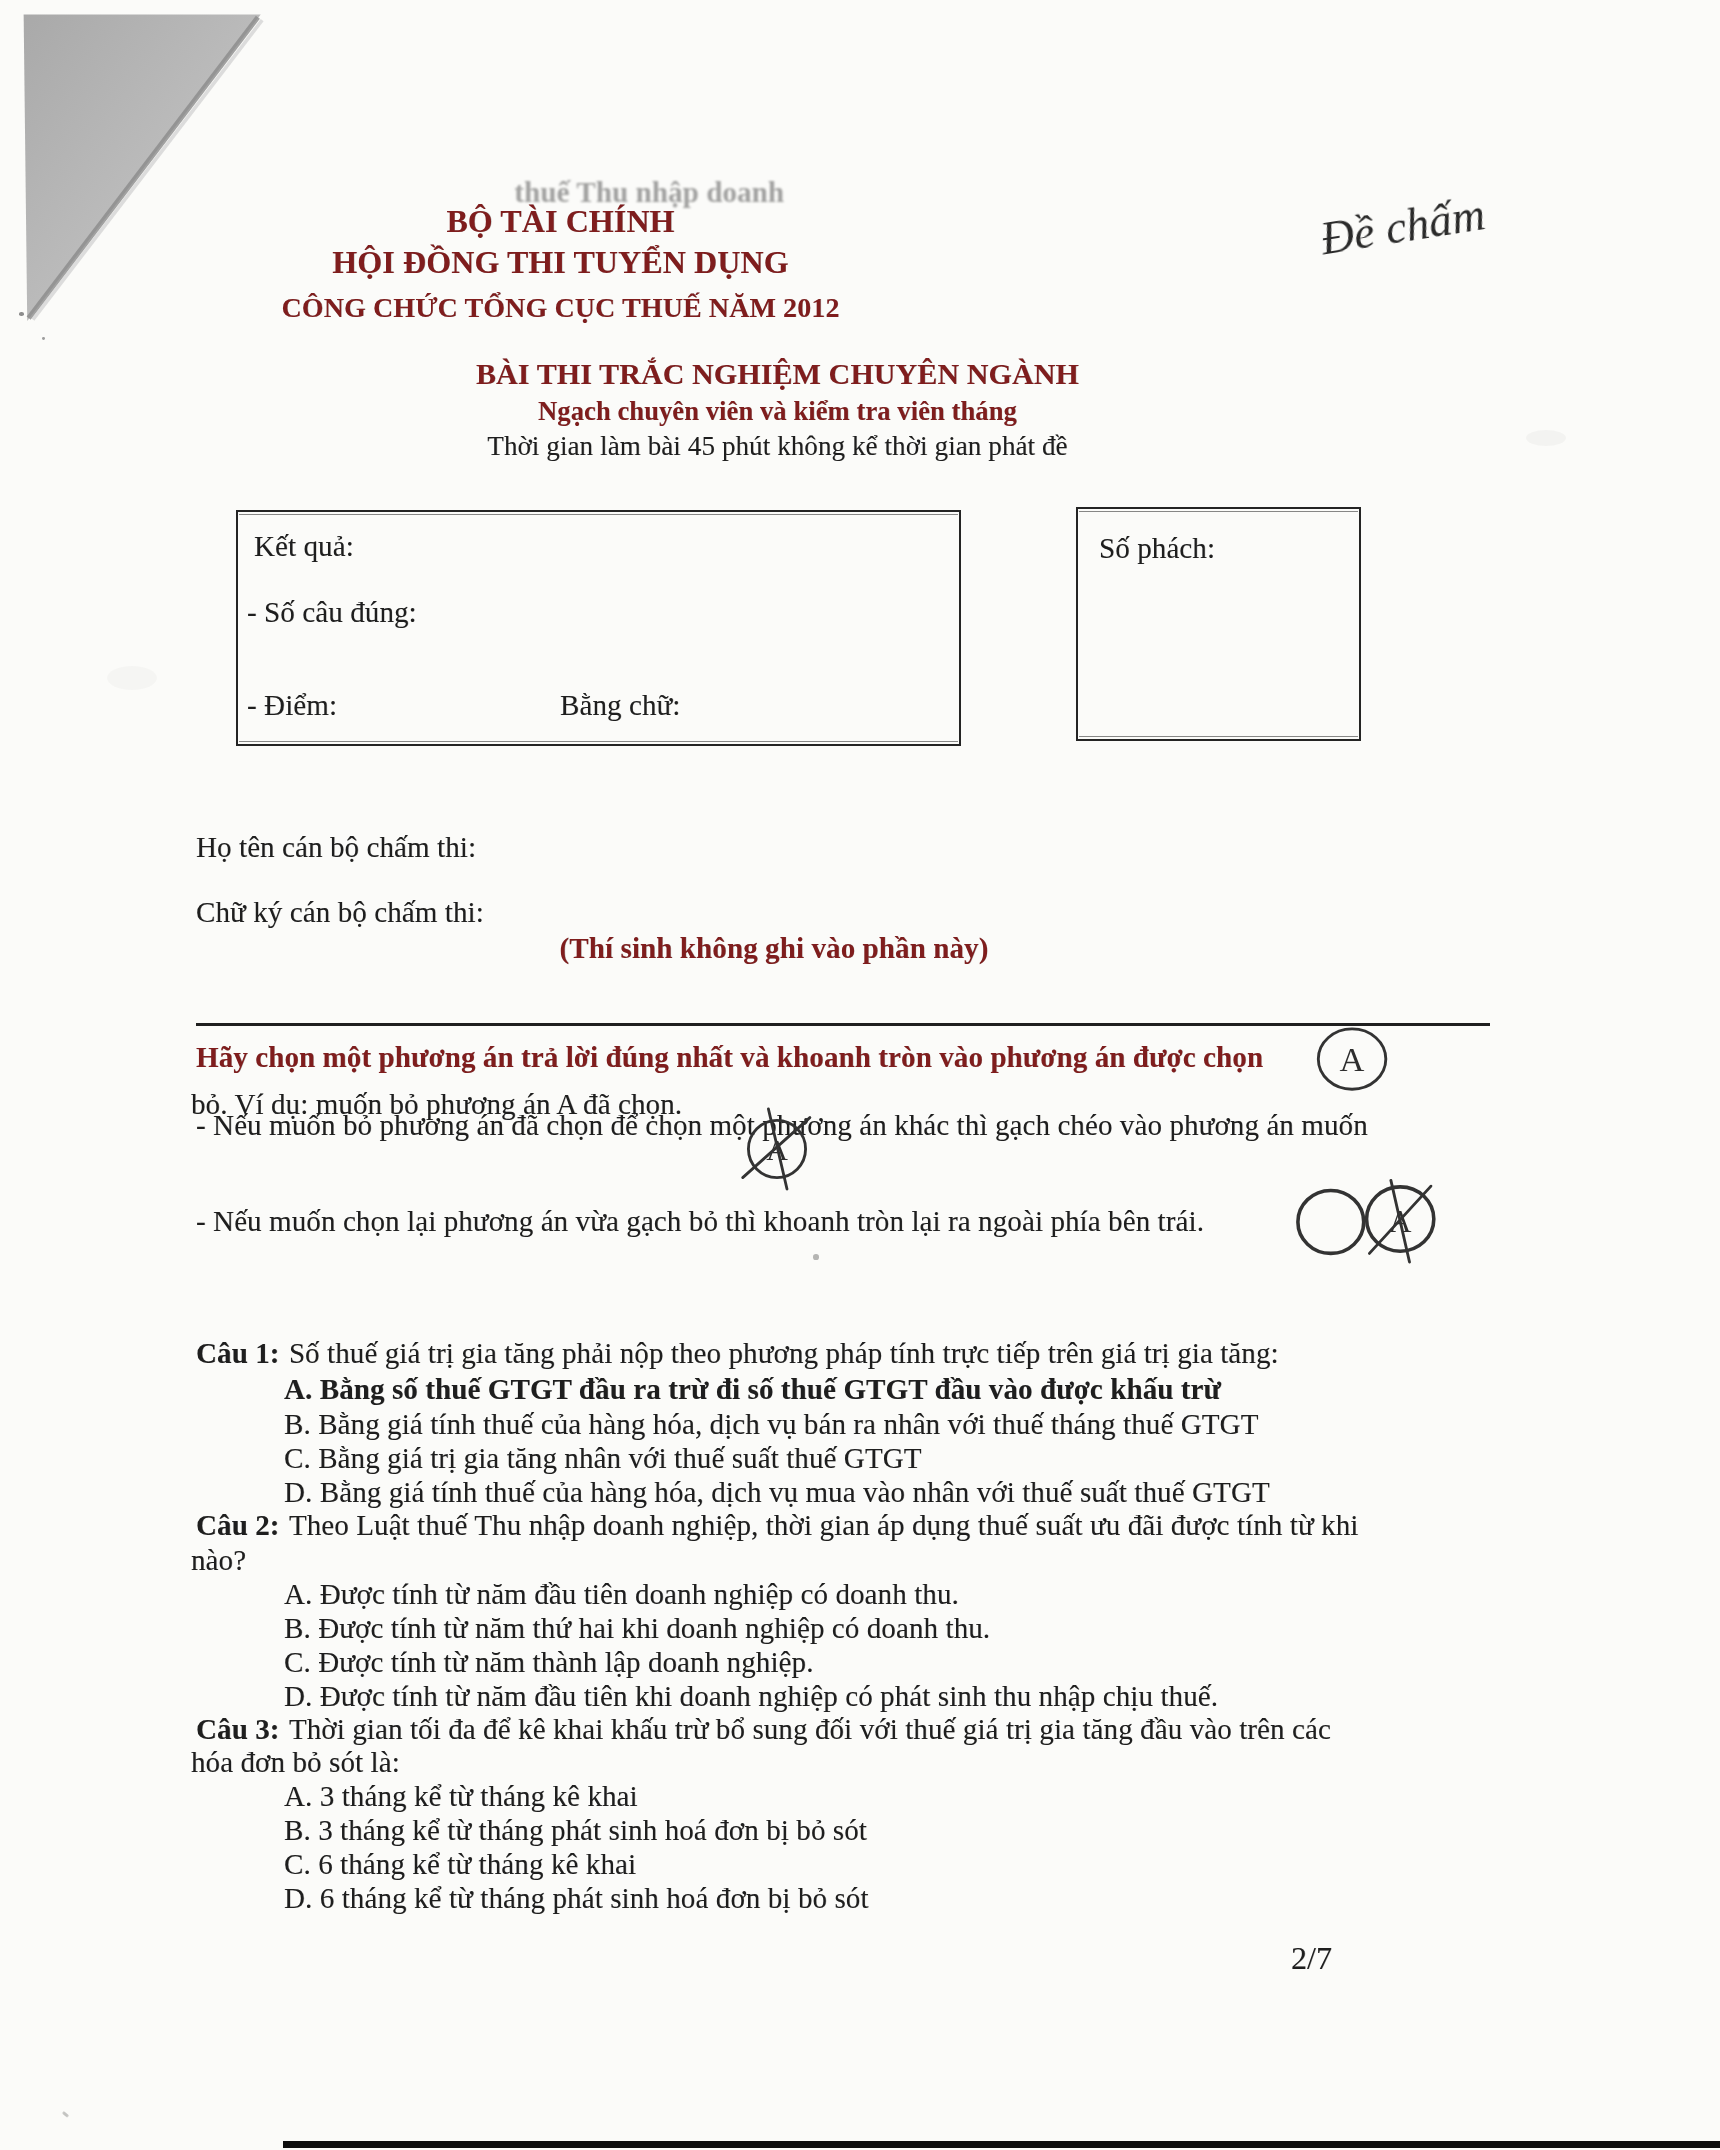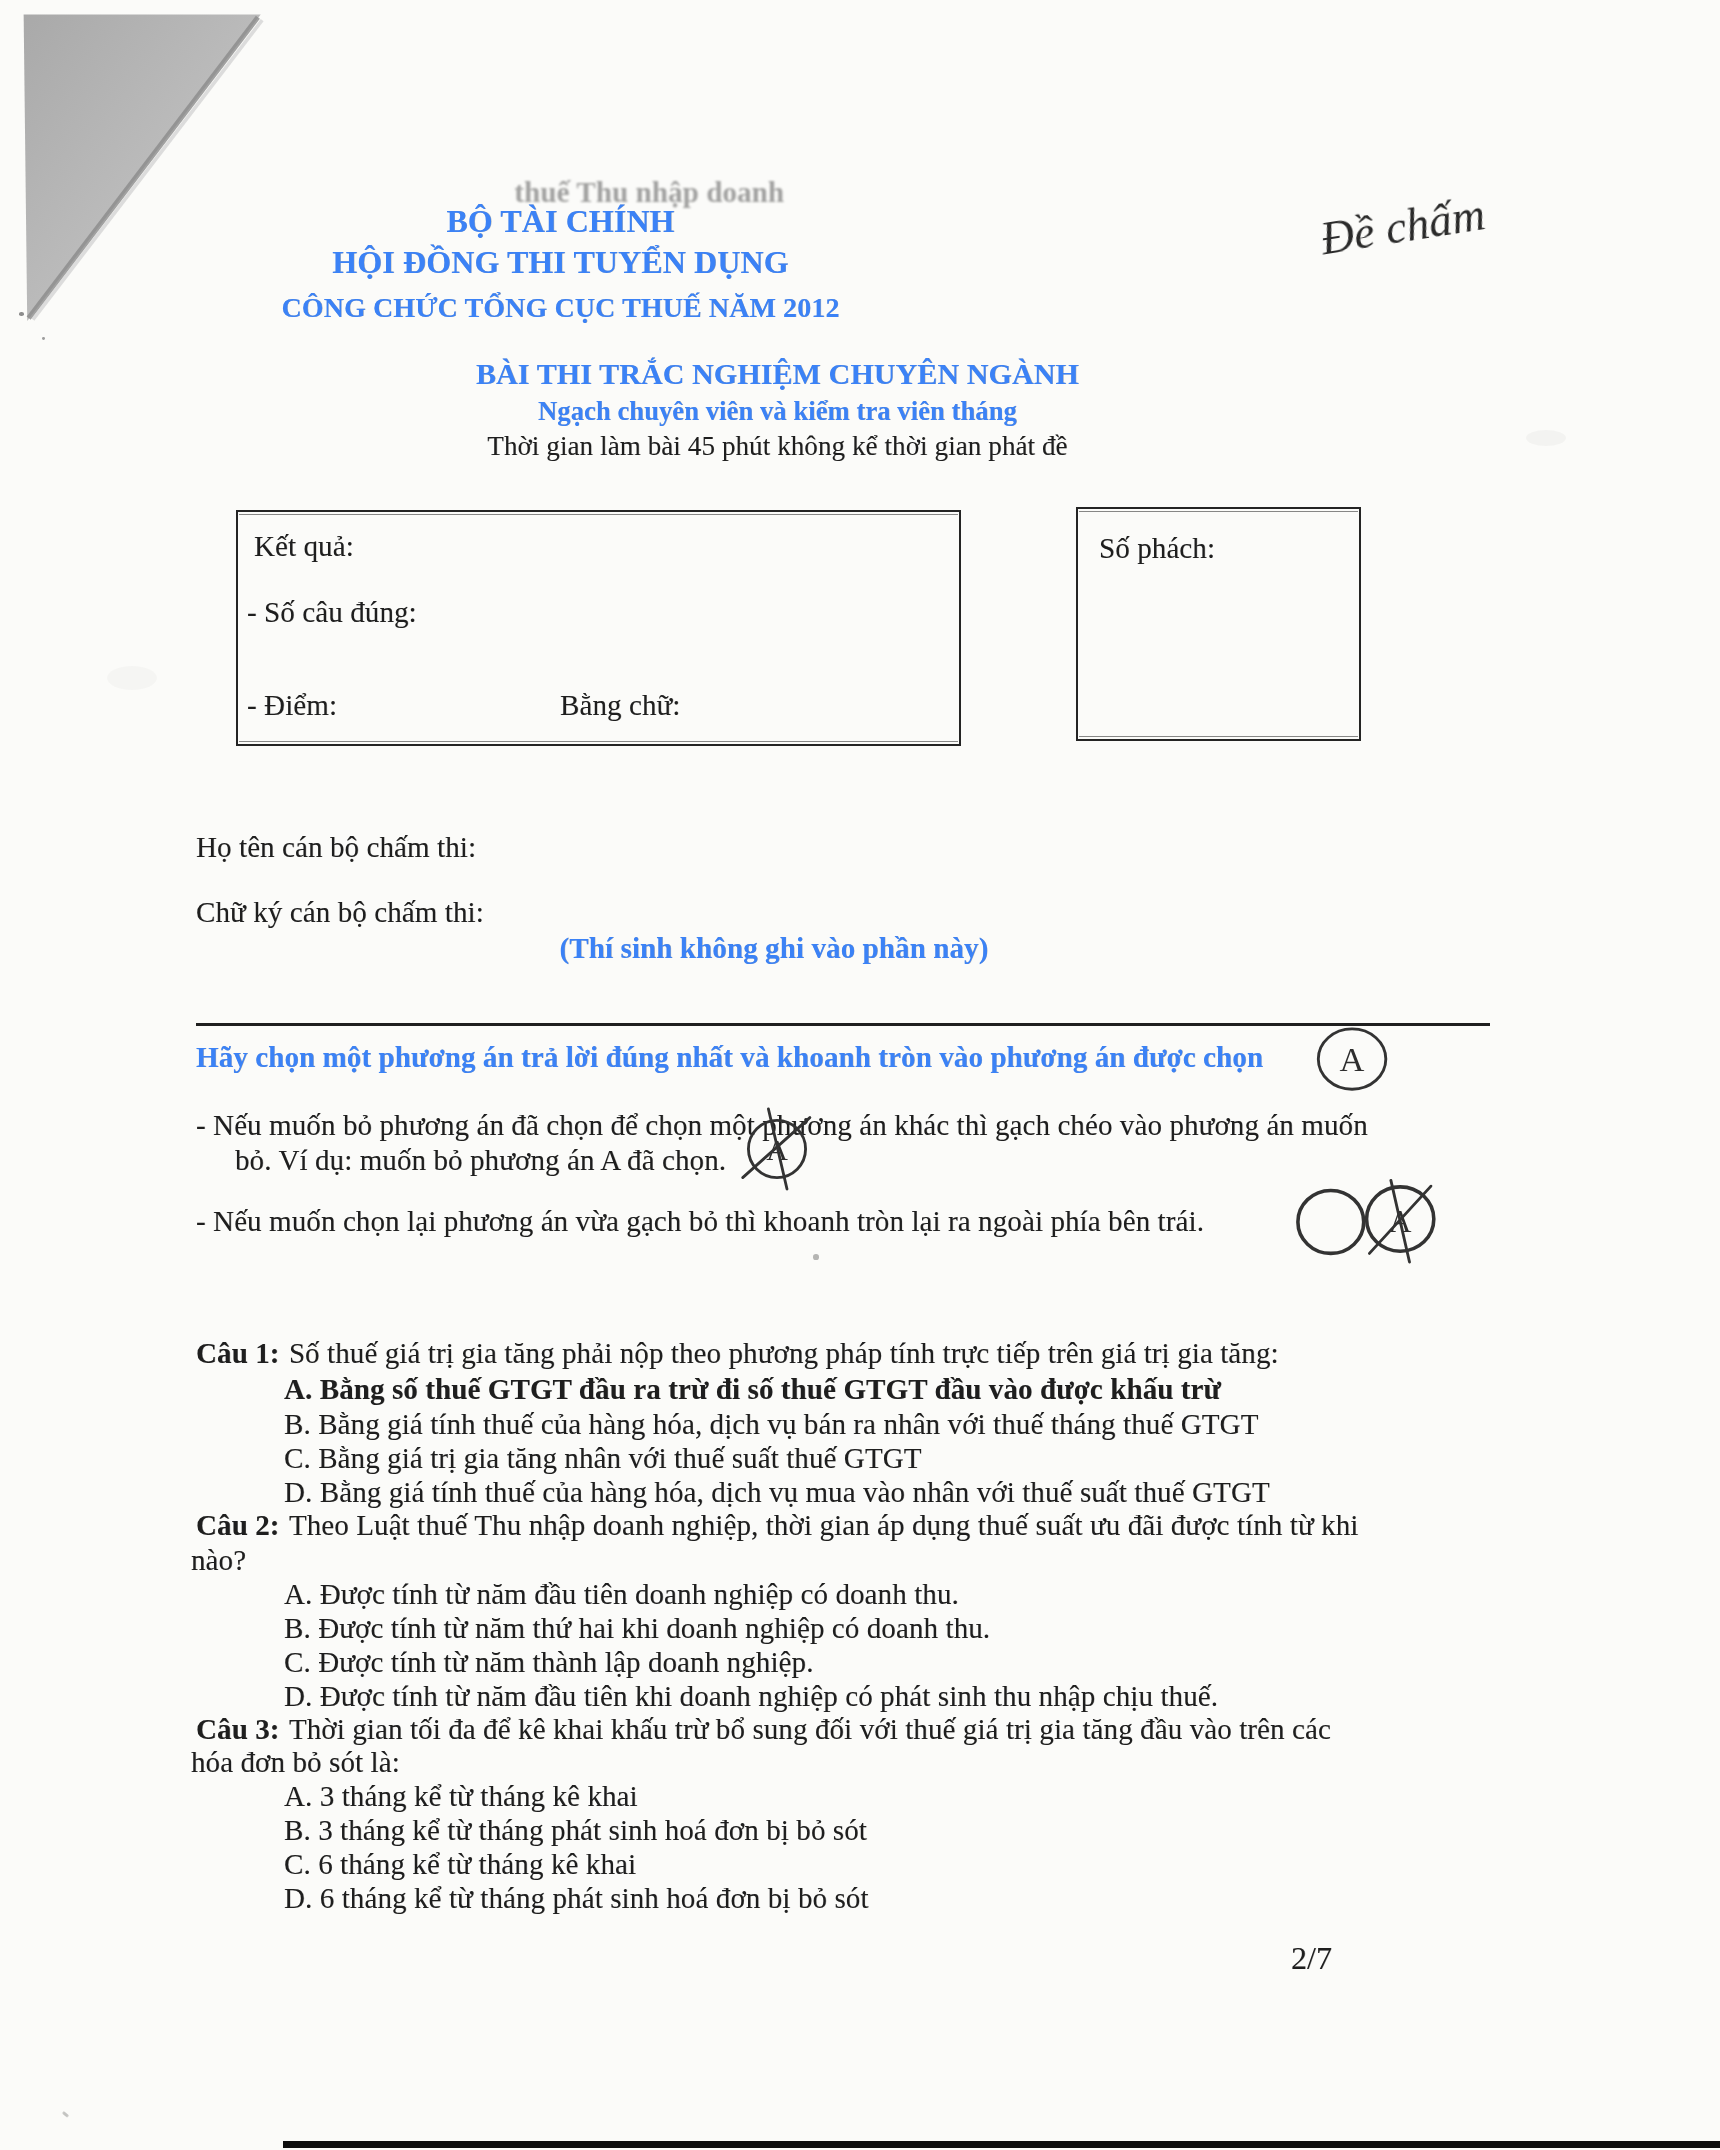--- a/index.html
+++ b/index.html
@@ -3,21 +3,21 @@
 <meta charset="utf-8">
 <style>
   html,body{margin:0;padding:0;background:#e8e8e6;}
   .paper{
     position:relative;width:1721px;height:2151px;background:#fbfbf9;overflow:hidden;
     font-family:"Liberation Serif",serif;color:#1d1d1d;
   }
   .soft{filter:blur(0.3px);}
   .t{position:absolute;white-space:nowrap;font-size:29px;line-height:1.12;
      letter-spacing:0.1px;color:#1e1e1e;text-shadow:0.4px 0.4px 0.6px rgba(50,50,50,.35);}
-  .b{font-weight:bold;color:#3b82f6;}
+  .b{font-weight:bold;color:#7f1d1d;}
   .ctr{text-align:center;}
   .scanbox{position:absolute;border:2.1px solid #242424;box-sizing:border-box;background:transparent;}
   .scanbox::before{content:"";position:absolute;left:1.4px;right:1.4px;top:2.1px;border-top:1.4px solid rgba(40,40,40,.55);}
   .scanbox::after{content:"";position:absolute;left:1.4px;right:1.4px;bottom:2.1px;border-bottom:1.4px solid rgba(40,40,40,.55);}
   .sep{position:absolute;background:#1f1f1f;}
   .ghost{position:absolute;font-weight:bold;color:rgba(30,30,30,.13);filter:blur(1.1px);}
   .speck{position:absolute;border-radius:50%;}
   svg{position:absolute;overflow:visible;}
   svg text{font-family:"Liberation Serif",serif;fill:#2e2e2e;}
 </style>
@@ -71,21 +71,21 @@
   <div class="sep" style="left:196px;top:1023px;width:1294px;height:2.9px;"></div>
 
   <div class="t b" style="left:196px;top:1041px;">Hãy chọn một phương án trả lời đúng nhất và khoanh tròn vào phương án được chọn</div>
 
   <svg style="left:1314px;top:1023px" width="79" height="75" viewBox="0 0 110 104">
     <ellipse cx="53" cy="50" rx="47" ry="42" fill="none" stroke="#333" stroke-width="4"></ellipse>
     <text x="53" y="66" font-size="48" text-anchor="middle">A</text>
   </svg>
 
   <div class="t" style="left:196px;top:1109px;">- Nếu muốn bỏ phương án đã chọn để chọn một phương án khác thì gạch chéo vào phương án muốn</div>
-  <div class="t" style="left:191px;top:1144px;margin-left:44px;">bỏ. Ví dụ: muốn bỏ phương án A đã chọn.</div>
+  <div class="t" style="left:191px;top:1088px;">bỏ. Ví dụ: muốn bỏ phương án A đã chọn.</div>
 
   <svg style="left:727px;top:1099px" width="100" height="100" viewBox="0 0 140 140">
     <circle cx="70" cy="70" r="40" fill="none" stroke="#333" stroke-width="4"></circle>
     <text x="70" y="86" font-size="42" text-anchor="middle">A</text>
     <line x1="22" y1="110" x2="116" y2="26" stroke="#333" stroke-width="4" stroke-linecap="round"></line>
     <line x1="58" y1="14" x2="84" y2="126" stroke="#333" stroke-width="4" stroke-linecap="round"></line>
   </svg>
 
   <div class="t" style="left:196px;top:1205px;">- Nếu muốn chọn lại phương án vừa gạch bỏ thì khoanh tròn lại ra ngoài phía bên trái.</div>
 

